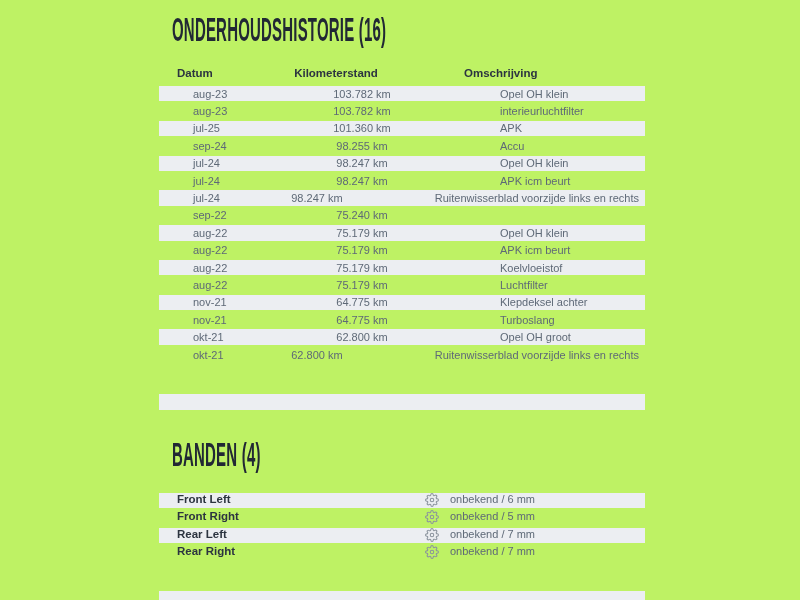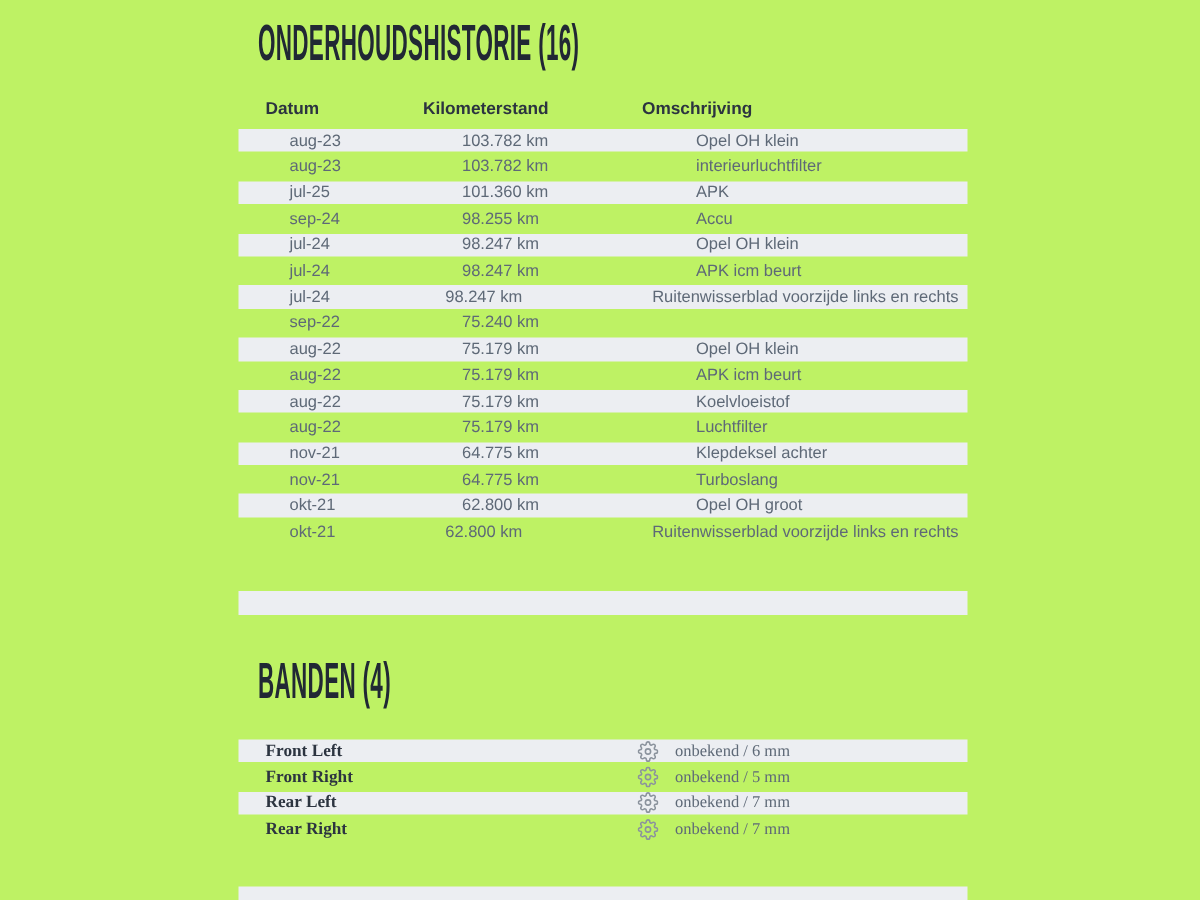--- a/index.html
+++ b/index.html
@@ -21,39 +21,39 @@
   }
   #maint-title{left:172px;top:12px;}
   #tyres-title{left:172px;top:437px;}
 
   .thead{
     position:absolute;left:159px;top:64px;width:486px;height:17px;
     display:flex;align-items:center;padding-left:18px;padding-right:6px;box-sizing:border-box;
     font-size:11.5px;font-weight:700;color:var(--header-text);gap:38px;
   }
   .col-date{width:67px;}
-  .col-km{width:108px;}
-  .col-desc{flex:1;}
+  .col-km{width:108px;text-align:center;}
+  .col-desc{flex:1;margin-left:36px;}
 
   .tbody{position:absolute;left:159px;top:86px;width:486px;}
   .trow{
     display:flex;align-items:center;height:15.4px;margin-bottom:2px;
     padding-left:34px;padding-right:6px;box-sizing:border-box;
     font-size:11px;color:var(--body-text);white-space:nowrap;overflow:hidden;gap:48px;
   }
   .trow:nth-child(odd){background:var(--stripe);}
 
   .separator{position:absolute;left:159px;width:486px;height:16px;background:var(--stripe);}
   #sep-1{top:394px;}
   #sep-2{top:591px;}
 
   .tyres-body{position:absolute;left:159px;top:493px;width:486px;}
   .tyre-row{
-    display:flex;align-items:center;height:15.4px;margin-bottom:2px;
-    padding-left:18px;padding-right:16px;box-sizing:border-box;white-space:nowrap;font-family:Liberation Serif, serif;
+    display:flex;height:15.4px;margin-bottom:2px;
+    padding-left:18px;padding-right:16px;box-sizing:border-box;white-space:nowrap;
   }
   .tyre-row:nth-child(odd){background:var(--stripe);}
   .tyre-label{width:248px;font-size:11.5px;font-weight:700;color:var(--header-text);}
   .tyre-icon{width:14px;height:14px;margin-right:11px;color:var(--icon);display:flex;align-items:center;}
   .tyre-icon svg{width:14px;height:14px;fill:none;stroke:currentColor;stroke-width:1.8;stroke-linecap:round;stroke-linejoin:round;}
   .tyre-value{font-size:11px;color:var(--body-text);}
 </style>
 </head>
 <body>
 

